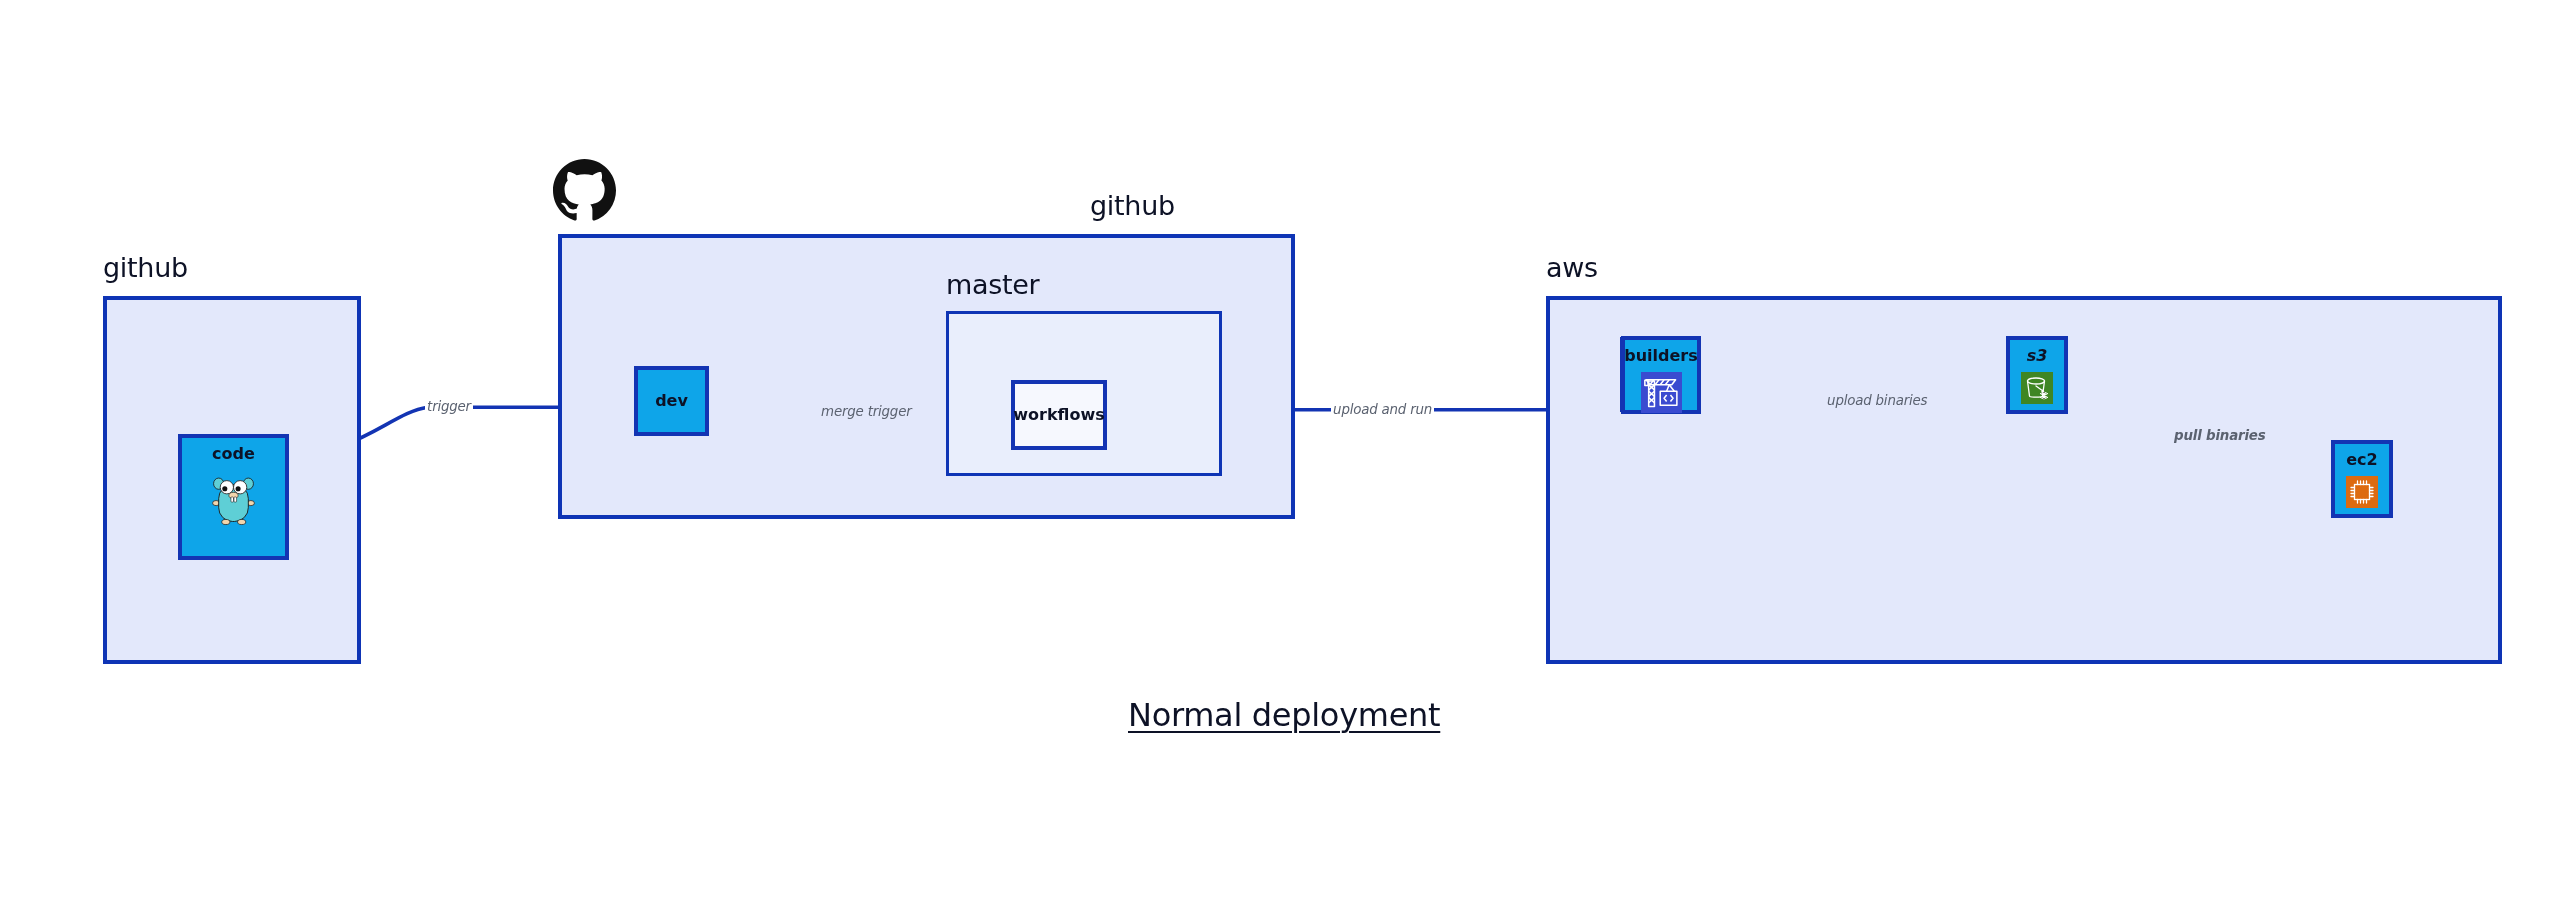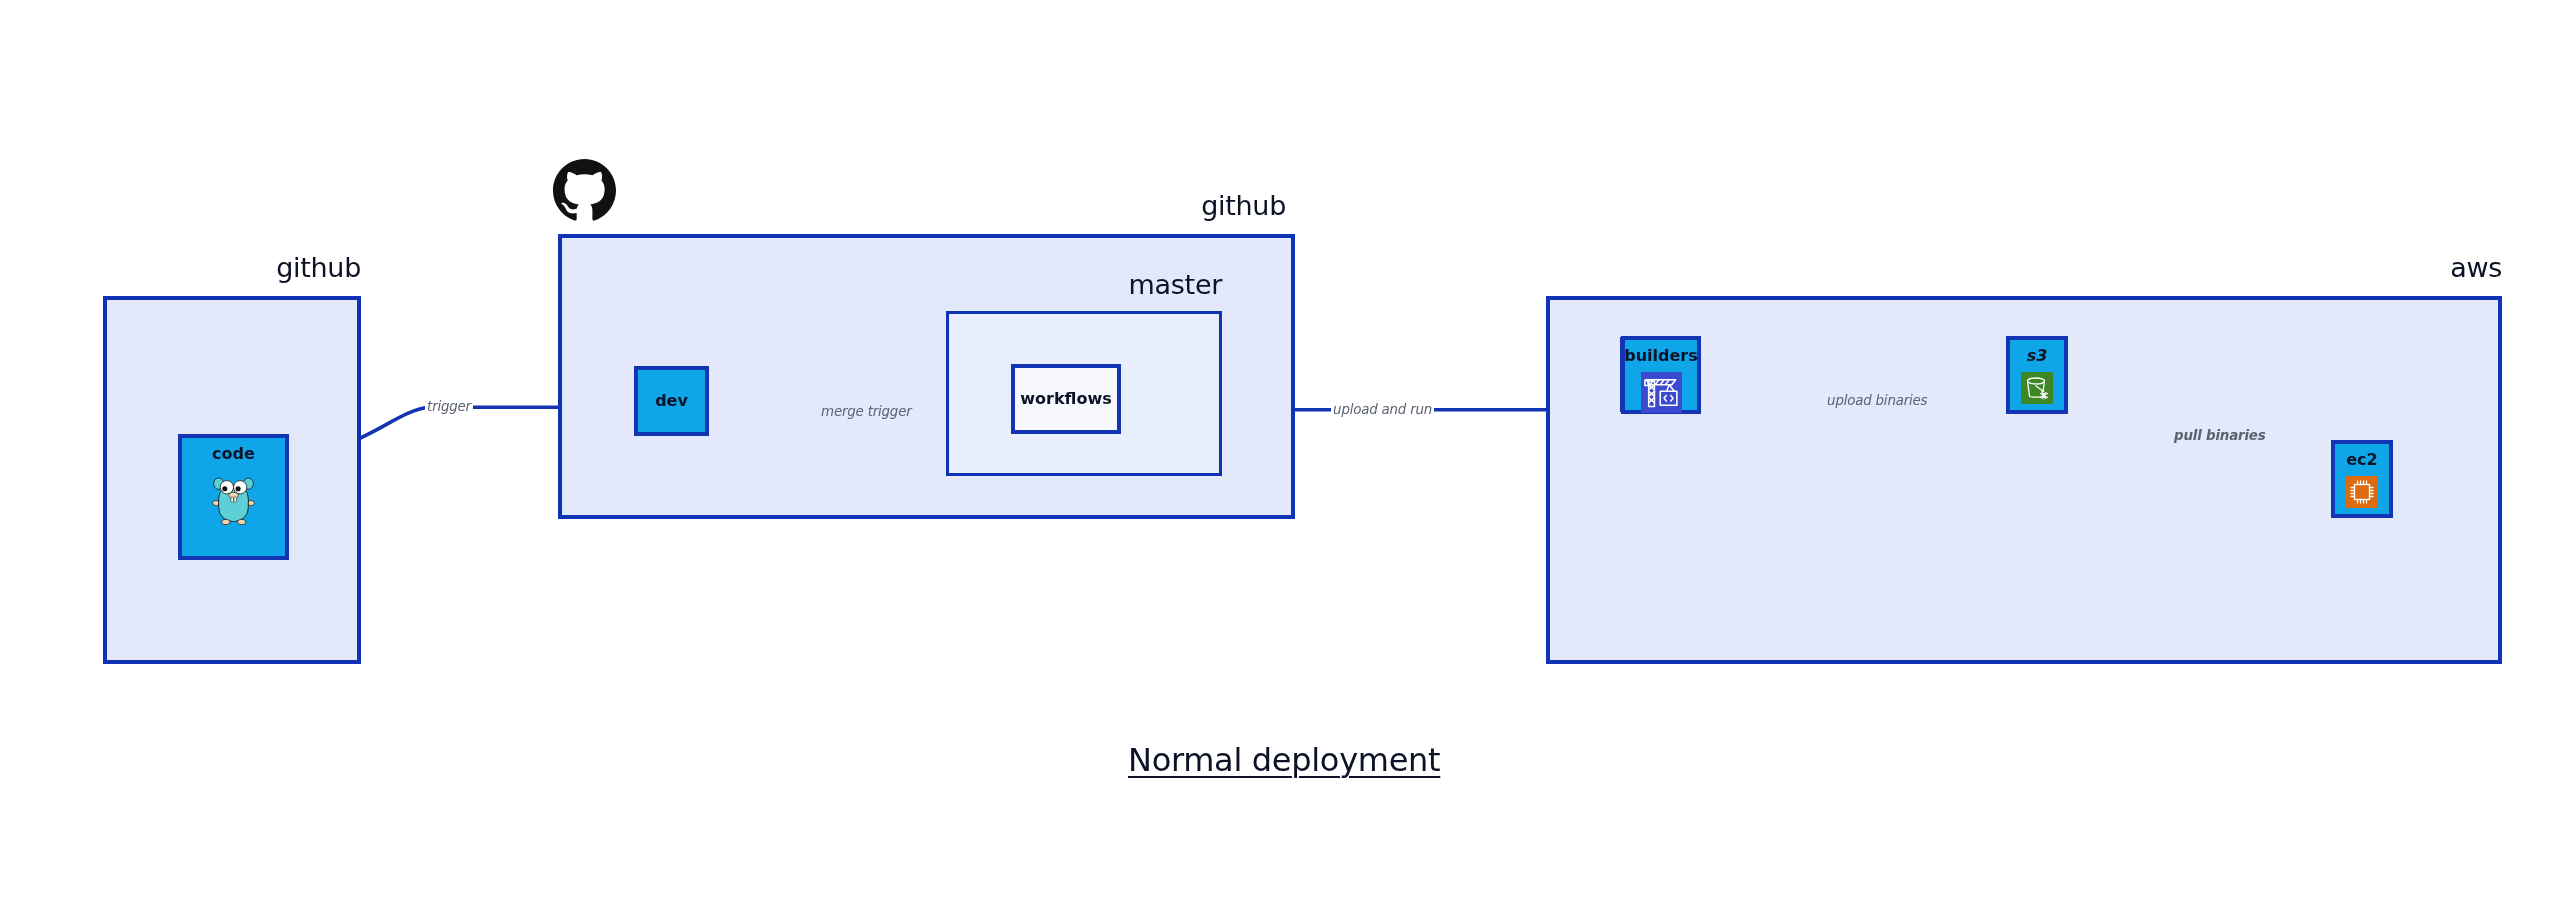--- a/index.html
+++ b/index.html
@@ -38,21 +38,21 @@
     background: #e9eefc;
     border-width: 3.6px;
   }
   .group-label {
     position: absolute;
     color: #0d1226;
     font-size: 27px;
     font-weight: 400;
     letter-spacing: -0.3px;
     white-space: nowrap;
-    text-align: right;
+    text-align: left;
   }
   
   .node {
     position: absolute;
     background: #0ea5e9;
     border: 4.1px solid #1334b3;
     box-sizing: border-box;
     display: flex;
     flex-direction: column;
     align-items: center;
@@ -94,21 +94,20 @@
   #diagram-title {
     position: absolute;
     color: #0d1226;
     font-size: 32px;
     font-weight: 400;
     text-decoration: underline;
     text-underline-offset: 5.2px;
     text-decoration-thickness: 2.1px;
     white-space: nowrap;
     letter-spacing: -0.3px;
-    margin-top: 45px;
   }
   
   .logo {
     position: absolute;
   }
 </style>
 </head>
 <body>
 
 <div id="canvas">
@@ -177,21 +176,21 @@
     </svg>
   </div>
 
   <div class="node centered" style="left:634px; top:366px; width:75px; height:70px;">
     <span class="node-label">dev</span>
   </div>
 
   <div class="group sub" style="left:946px; top:311px; width:276px; height:165px;"></div>
   <div class="group-label" style="left:946px; top:269px; width:276px;">master</div>
 
-  <div class="node plain centered" style="left:1011px; top:364px; width:110px; height:70px;">
+  <div class="node plain centered" style="left:1011px; top:380px; width:96px; height:70px;">
     <span class="node-label">workflows</span>
   </div>
 
   <div class="group" style="left:1546px; top:296px; width:956px; height:368px;"></div>
   <div class="group-label" style="left:1546px; top:252px; width:956px;">aws</div>
 
   <div class="node" style="left:1620px; top:337px; width:72px; height:75px; padding-top:5.2px;"></div>
   <div class="node" style="left:1621px; top:338px; width:0px; height:0px; border:none; background:none;"></div>
 
   <div class="node" style="left:1620px; top:336px; width:0; height:0; border:none; background:none;"></div>

